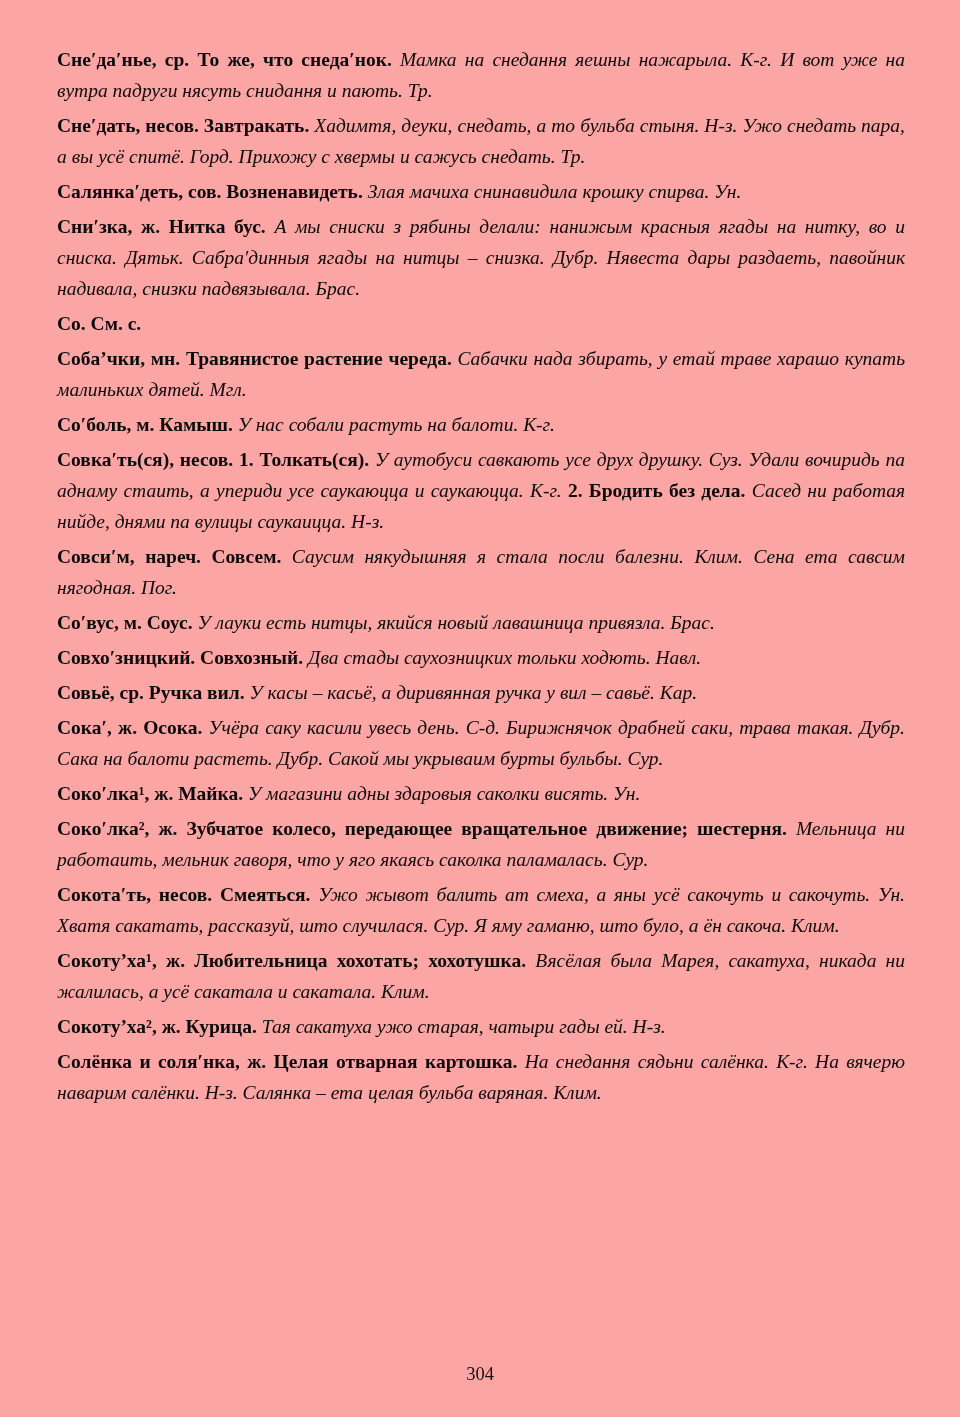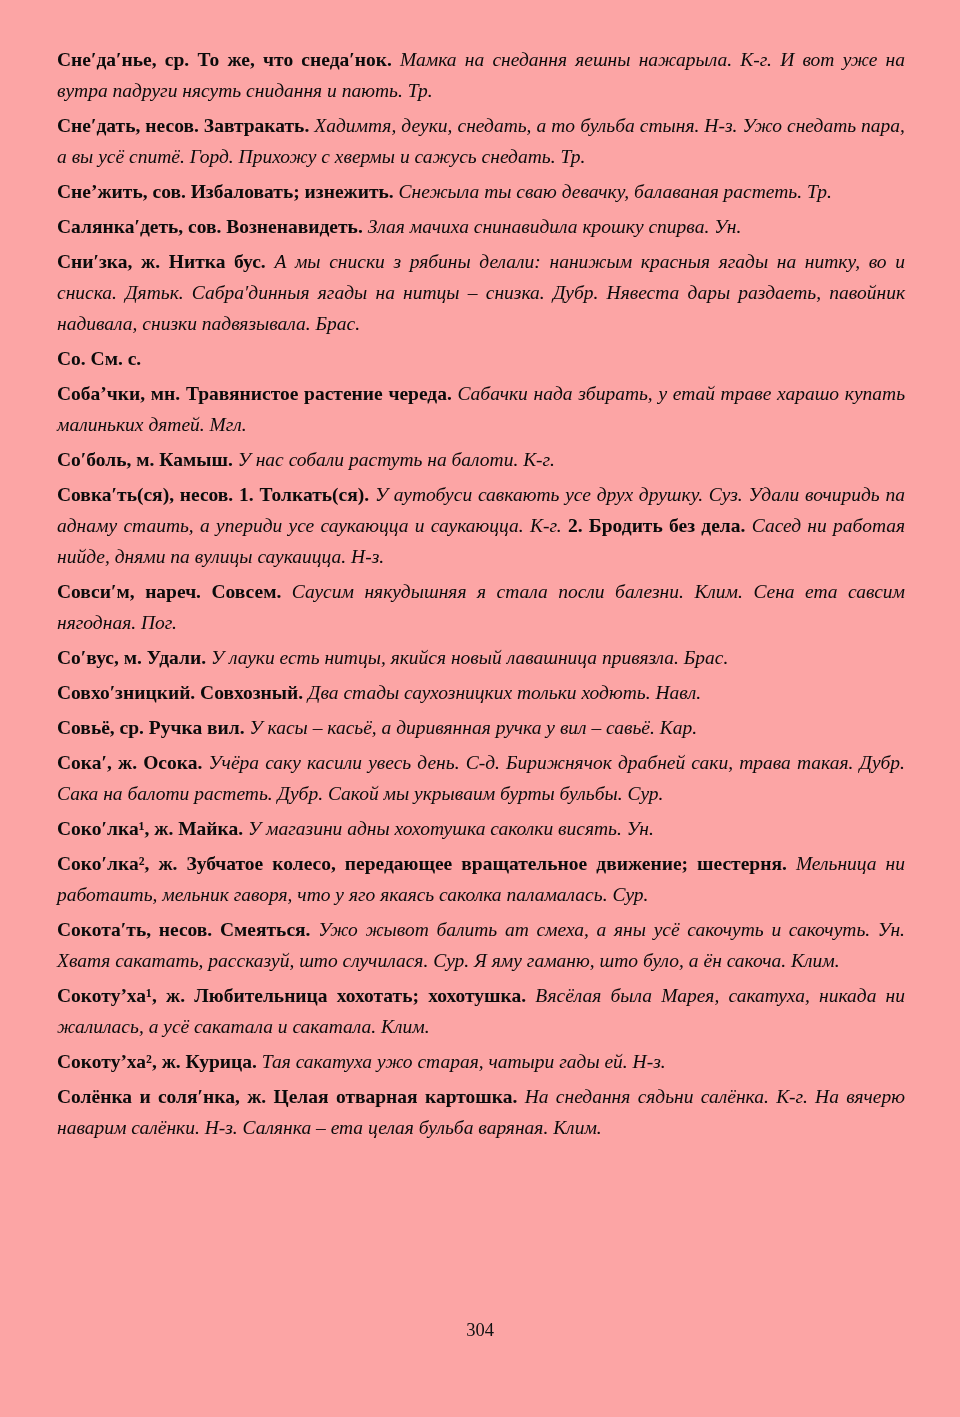--- a/index.html
+++ b/index.html
@@ -34,47 +34,46 @@
   }
   .hw {
     font-weight: 700;
   }
   .ex {
     font-style: italic;
   }
   .folio {
     position: absolute;
     left: 0;
-    top: 1320px;
+    top: 1364px;
     width: 100%;
     text-align: center;
     font-size: 18.5px;
     color: #111;
   }
 </style>
 </head>
 <body>
 
 <div class="sheet">
   <div class="text-block">
       <p class="entry"><span class="hw">Сне′да′нье, ср. То же, что снеда′нок.</span> <span class="ex">Мамка на снедання яешны нажарыла. К-г. И вот уже на вутра падруги нясуть снидання и пають. Тр.</span></p>
       <p class="entry"><span class="hw">Сне′дать, несов. Завтракать.</span> <span class="ex">Хадимтя, деуки, снедать, а то бульба стыня. Н-з.  Ужо снедать пара, а вы усё спитё. Горд. Прихожу с хвермы и сажусь снедать. Тр.</span></p>
-      <p class="entry"><span class="hw">Сне’жить, сов. Избаловать; изнежить.</span> <span class="ex">Снежыла ты сваю девачку, балаваная растеть. Тр.</span></p>
       <p class="entry"><span class="hw">Салянка′деть, сов. Возненавидеть.</span> <span class="ex">Злая мачиха снинавидила крошку спирва. Ун.</span></p>
       <p class="entry"><span class="hw">Сни′зка, ж. Нитка бус.</span> <span class="ex">А мы сниски з рябины делали: нанижым красныя ягады на нитку, во и сниска. Дятьк. Сабра′динныя ягады на нитцы – снизка. Дубр. Нявеста дары раздаеть, павойник надивала, снизки падвязывала. Брас.</span></p>
       <p class="entry"><span class="hw">Со. См. с.</span></p>
       <p class="entry"><span class="hw">Соба’чки, мн. Травянистое растение череда.</span> <span class="ex">Сабачки нада збирать, у етай траве харашо купать малиньких дятей. Мгл.</span></p>
       <p class="entry"><span class="hw">Со′боль, м. Камыш.</span> <span class="ex">У нас собали растуть на балоти. К-г.</span></p>
       <p class="entry"><span class="hw">Совка′ть(ся), несов. 1. Толкать(ся).</span> <span class="ex">У аутобуси савкають усе друх друшку. Суз.  Удали вочиридь па аднаму стаить, а упериди усе саукаюцца и саукаюцца. К-г.</span> <span class="hw">2. Бродить без дела.</span> <span class="ex">Сасед ни работая нийде, днями па вулицы саукаицца. Н-з.</span></p>
       <p class="entry"><span class="hw">Совси′м, нареч. Совсем.</span> <span class="ex">Саусим някудышняя я стала посли балезни. Клим.  Сена ета савсим нягодная. Пог.</span></p>
-      <p class="entry"><span class="hw">Со′вус, м. Удали.</span> <span class="ex">У лауки есть нитцы, якийся новый лавашница привязла. Брас.</span></p>
+      <p class="entry"><span class="hw">Со′вус, м. Соус.</span> <span class="ex">У лауки есть нитцы, якийся новый лавашница привязла. Брас.</span></p>
       <p class="entry"><span class="hw">Совхо′зницкий. Совхозный.</span> <span class="ex">Два стады саухозницких тольки ходють. Навл.</span></p>
       <p class="entry"><span class="hw">Совьё, ср. Ручка вил.</span> <span class="ex">У касы – касьё, а диривянная ручка у вил – савьё. Кар.</span></p>
       <p class="entry"><span class="hw">Сока′, ж. Осока.</span> <span class="ex">Учёра саку касили увесь день. С-д.  Бирижнячок драбней саки, трава такая. Дубр. Сака на балоти растеть. Дубр. Сакой мы укрываим бурты бульбы. Сур.</span></p>
-      <p class="entry"><span class="hw">Соко′лка¹, ж. Майка.</span> <span class="ex">У магазини адны хохотушка саколки висять. Ун.</span></p>
+      <p class="entry"><span class="hw">Соко′лка¹, ж. Майка.</span> <span class="ex">У магазини адны здаровыя саколки висять. Ун.</span></p>
       <p class="entry"><span class="hw">Соко′лка², ж. Зубчатое колесо, передающее вращательное движение; шестерня.</span> <span class="ex">Мельница ни работаить, мельник гаворя, что у яго якаясь саколка паламалась. Сур.</span></p>
       <p class="entry"><span class="hw">Сокота′ть, несов. Смеяться.</span> <span class="ex">Ужо жывот балить ат смеха, а яны усё сакочуть и сакочуть. Ун. Хватя сакатать, рассказуй, што случилася. Сур.  Я яму гаманю, што було, а ён сакоча. Клим.</span></p>
       <p class="entry"><span class="hw">Сокоту’ха¹, ж. Любительница хохотать; хохотушка.</span> <span class="ex">Вясёлая была Марея, сакатуха, никада ни жалилась, а усё сакатала и сакатала. Клим.</span></p>
       <p class="entry"><span class="hw">Сокоту’ха², ж. Курица.</span> <span class="ex">Тая сакатуха ужо старая, чатыри гады ей. Н-з.</span></p>
       <p class="entry"><span class="hw">Солёнка и соля′нка, ж. Целая отварная картошка.</span> <span class="ex">На снедання сядьни салёнка. К-г. На вячерю наварим салёнки. Н-з.  Салянка – ета целая бульба варяная. Клим.</span></p>
     </div>
   <div class="folio">304</div>
 </div>
 
 </body></html>

